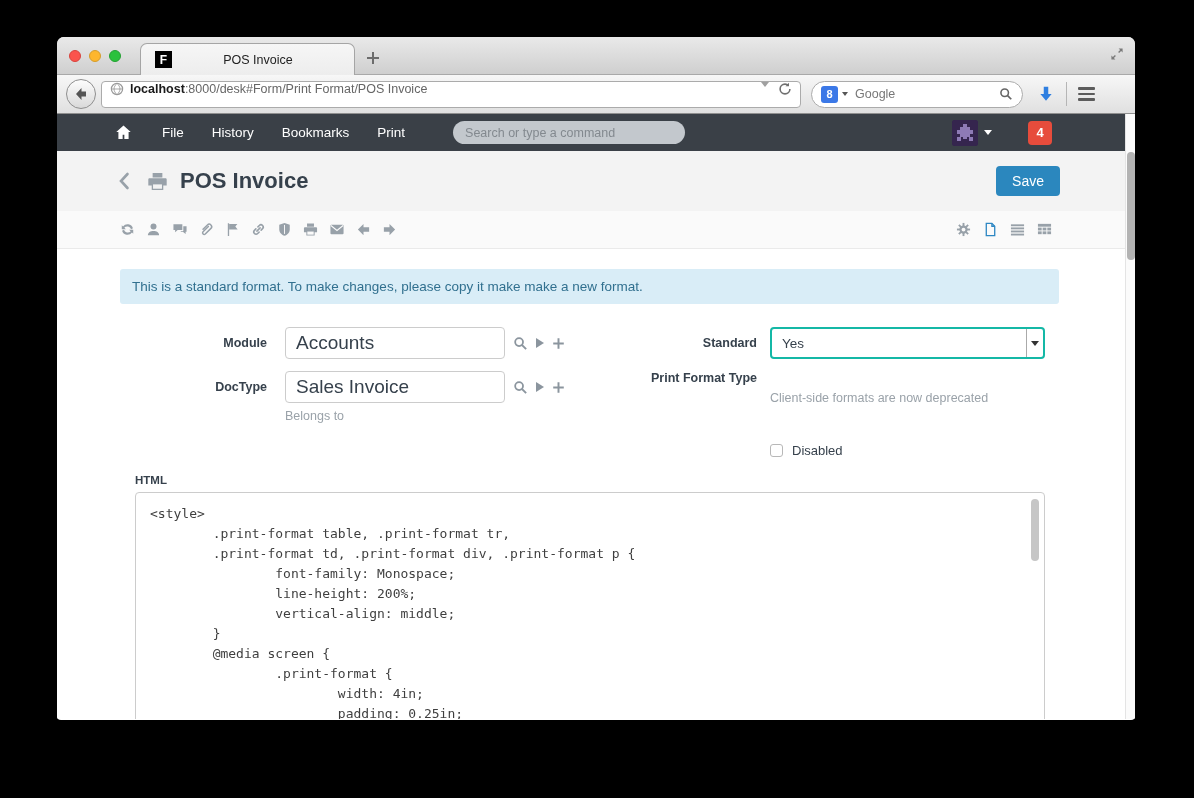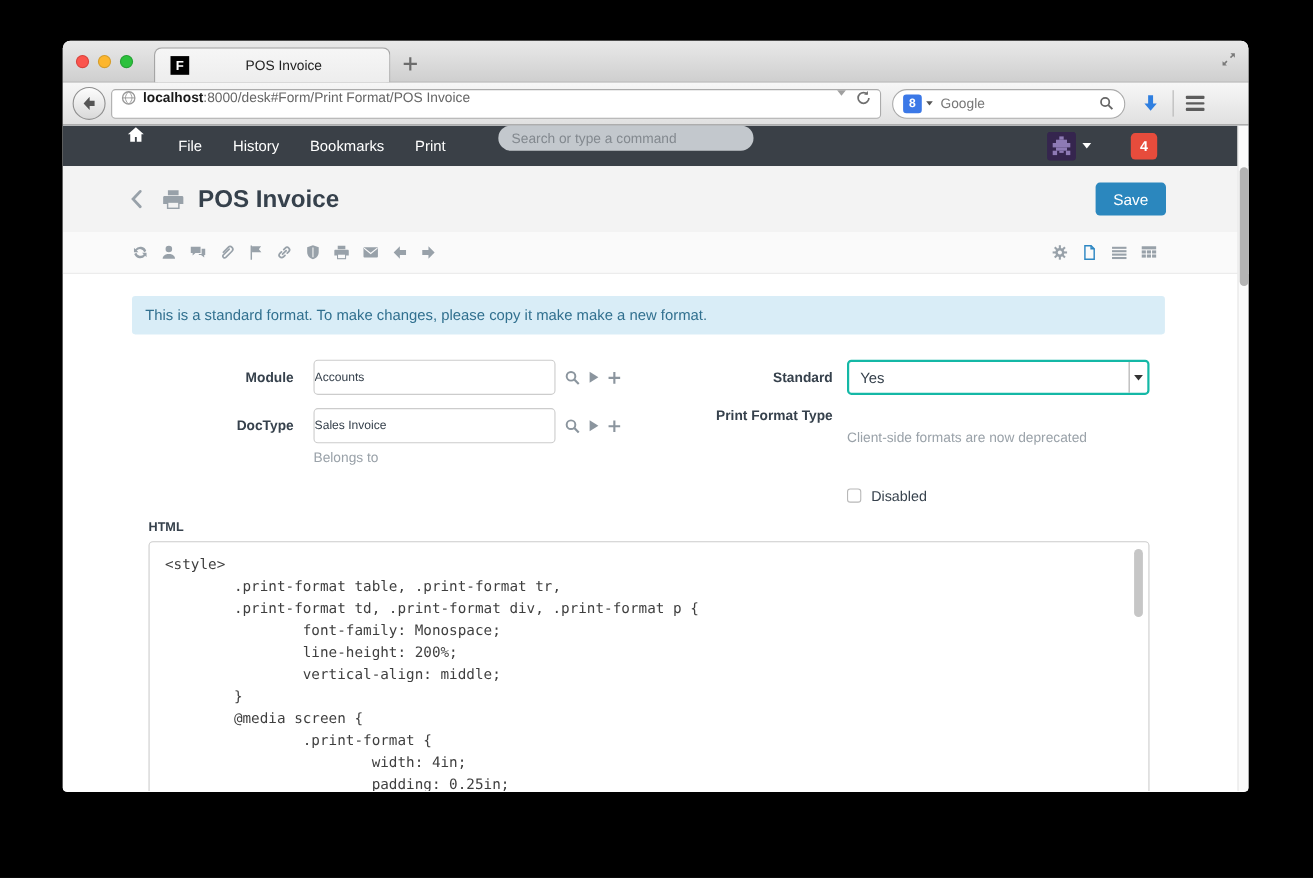--- a/index.html
+++ b/index.html
@@ -50,21 +50,21 @@
   .gname { color:#777; font-size:12.5px; margin-left:7px; flex:1; }
   .mag { color:#666; display:flex; }
   .dl { color:#2f7fe0; margin-left:14px; display:flex; }
   .vsep { width:1px; height:24px; background:#b5b5b5; margin:0 11px; }
   .hamb { display:flex; flex-direction:column; gap:3px; }
   .hamb i { display:block; width:17px; height:2.5px; background:#5c5c5c; border-radius:1px; }
 
   
   .viewport { position:relative; height:605px; background:#fff; overflow:hidden; }
 
-  .app-navbar { height:37px; background:#3a4047; display:flex; padding:0 0 0 58px; }
+  .app-navbar { height:37px; background:#3a4047; display:flex; align-items:center; padding:0 0 0 58px; }
   .home { color:#fff; display:flex; margin-right:16px; }
   .menu-item { color:#fff; font-size:13.5px; padding:0 14px; line-height:37px; }
   .app-search { width:232px; height:23px; margin-left:34px; border:none; border-radius:12px;
                 background:#c3c8cd; padding:0 12px; font-size:12.5px; color:#555; outline:none;
                 font-family:"Liberation Sans",sans-serif; }
   .app-search::placeholder { color:#83898f; }
   .nav-right { margin-left:auto; display:flex; align-items:center; padding-right:83px; }
   .avatar { width:26px; height:26px; border-radius:3px; background:#35254e; overflow:hidden; display:flex; }
   .av-caret { width:0; height:0; border-left:4px solid transparent; border-right:4px solid transparent;
               border-top:5px solid #fff; margin-left:6px; }
@@ -87,21 +87,21 @@
   .content { padding:20px 76px 0 63px; font-size:13.5px; color:#36414c; }
   .banner { background:#d9edf7; color:#31708f; border-radius:3px; padding:10px 12px; font-size:13.5px; }
 
   .form-area { margin-top:23px; }
   .frow { display:flex; align-items:flex-start; margin-bottom:12px; }
   .fcell-left { width:455px; display:flex; flex-direction:column; flex:0 0 auto; }
   .fcell-right { margin-left:15px; display:flex; flex-direction:column; }
   .fline { display:flex; align-items:center; }
   .flabel { width:147px; text-align:right; font-size:12.5px; font-weight:bold; color:#36414c; flex:0 0 auto; }
   .flabel-r { width:167px; text-align:right; font-size:12.5px; font-weight:bold; color:#36414c; flex:0 0 auto; }
-  .tinput { width:220px; height:32px; border:1px solid #ccc; border-radius:4px; padding:0 0; font-size:11px;
+  .tinput { width:220px; height:32px; border:1px solid #ccc; border-radius:4px; padding:0 10px; font-size:19px;
             color:#36414c; margin-left:18px; outline:none; font-family:"Liberation Sans",sans-serif; }
   .link-icons { display:flex; align-items:center; gap:8px; margin-left:8px; color:#8b959e; }
   .play { width:0; height:0; border-top:5px solid transparent; border-bottom:5px solid transparent;
           border-left:8px solid #8b959e; }
   .fselect { width:275px; height:32px; border:2px solid #14b8a6; border-radius:4px; margin-left:13px; background:#fff;
              display:flex; align-items:center; position:relative; }
   .fselect .val { padding-left:10px; font-size:13.5px; color:#36414c; }
   .sel-btn { position:absolute; right:0; top:0; bottom:0; width:17px; border-left:1px solid #aaa;
              display:flex; align-items:center; justify-content:center; }
   .sel-btn .tri { width:0; height:0; border-left:4px solid transparent; border-right:4px solid transparent;

